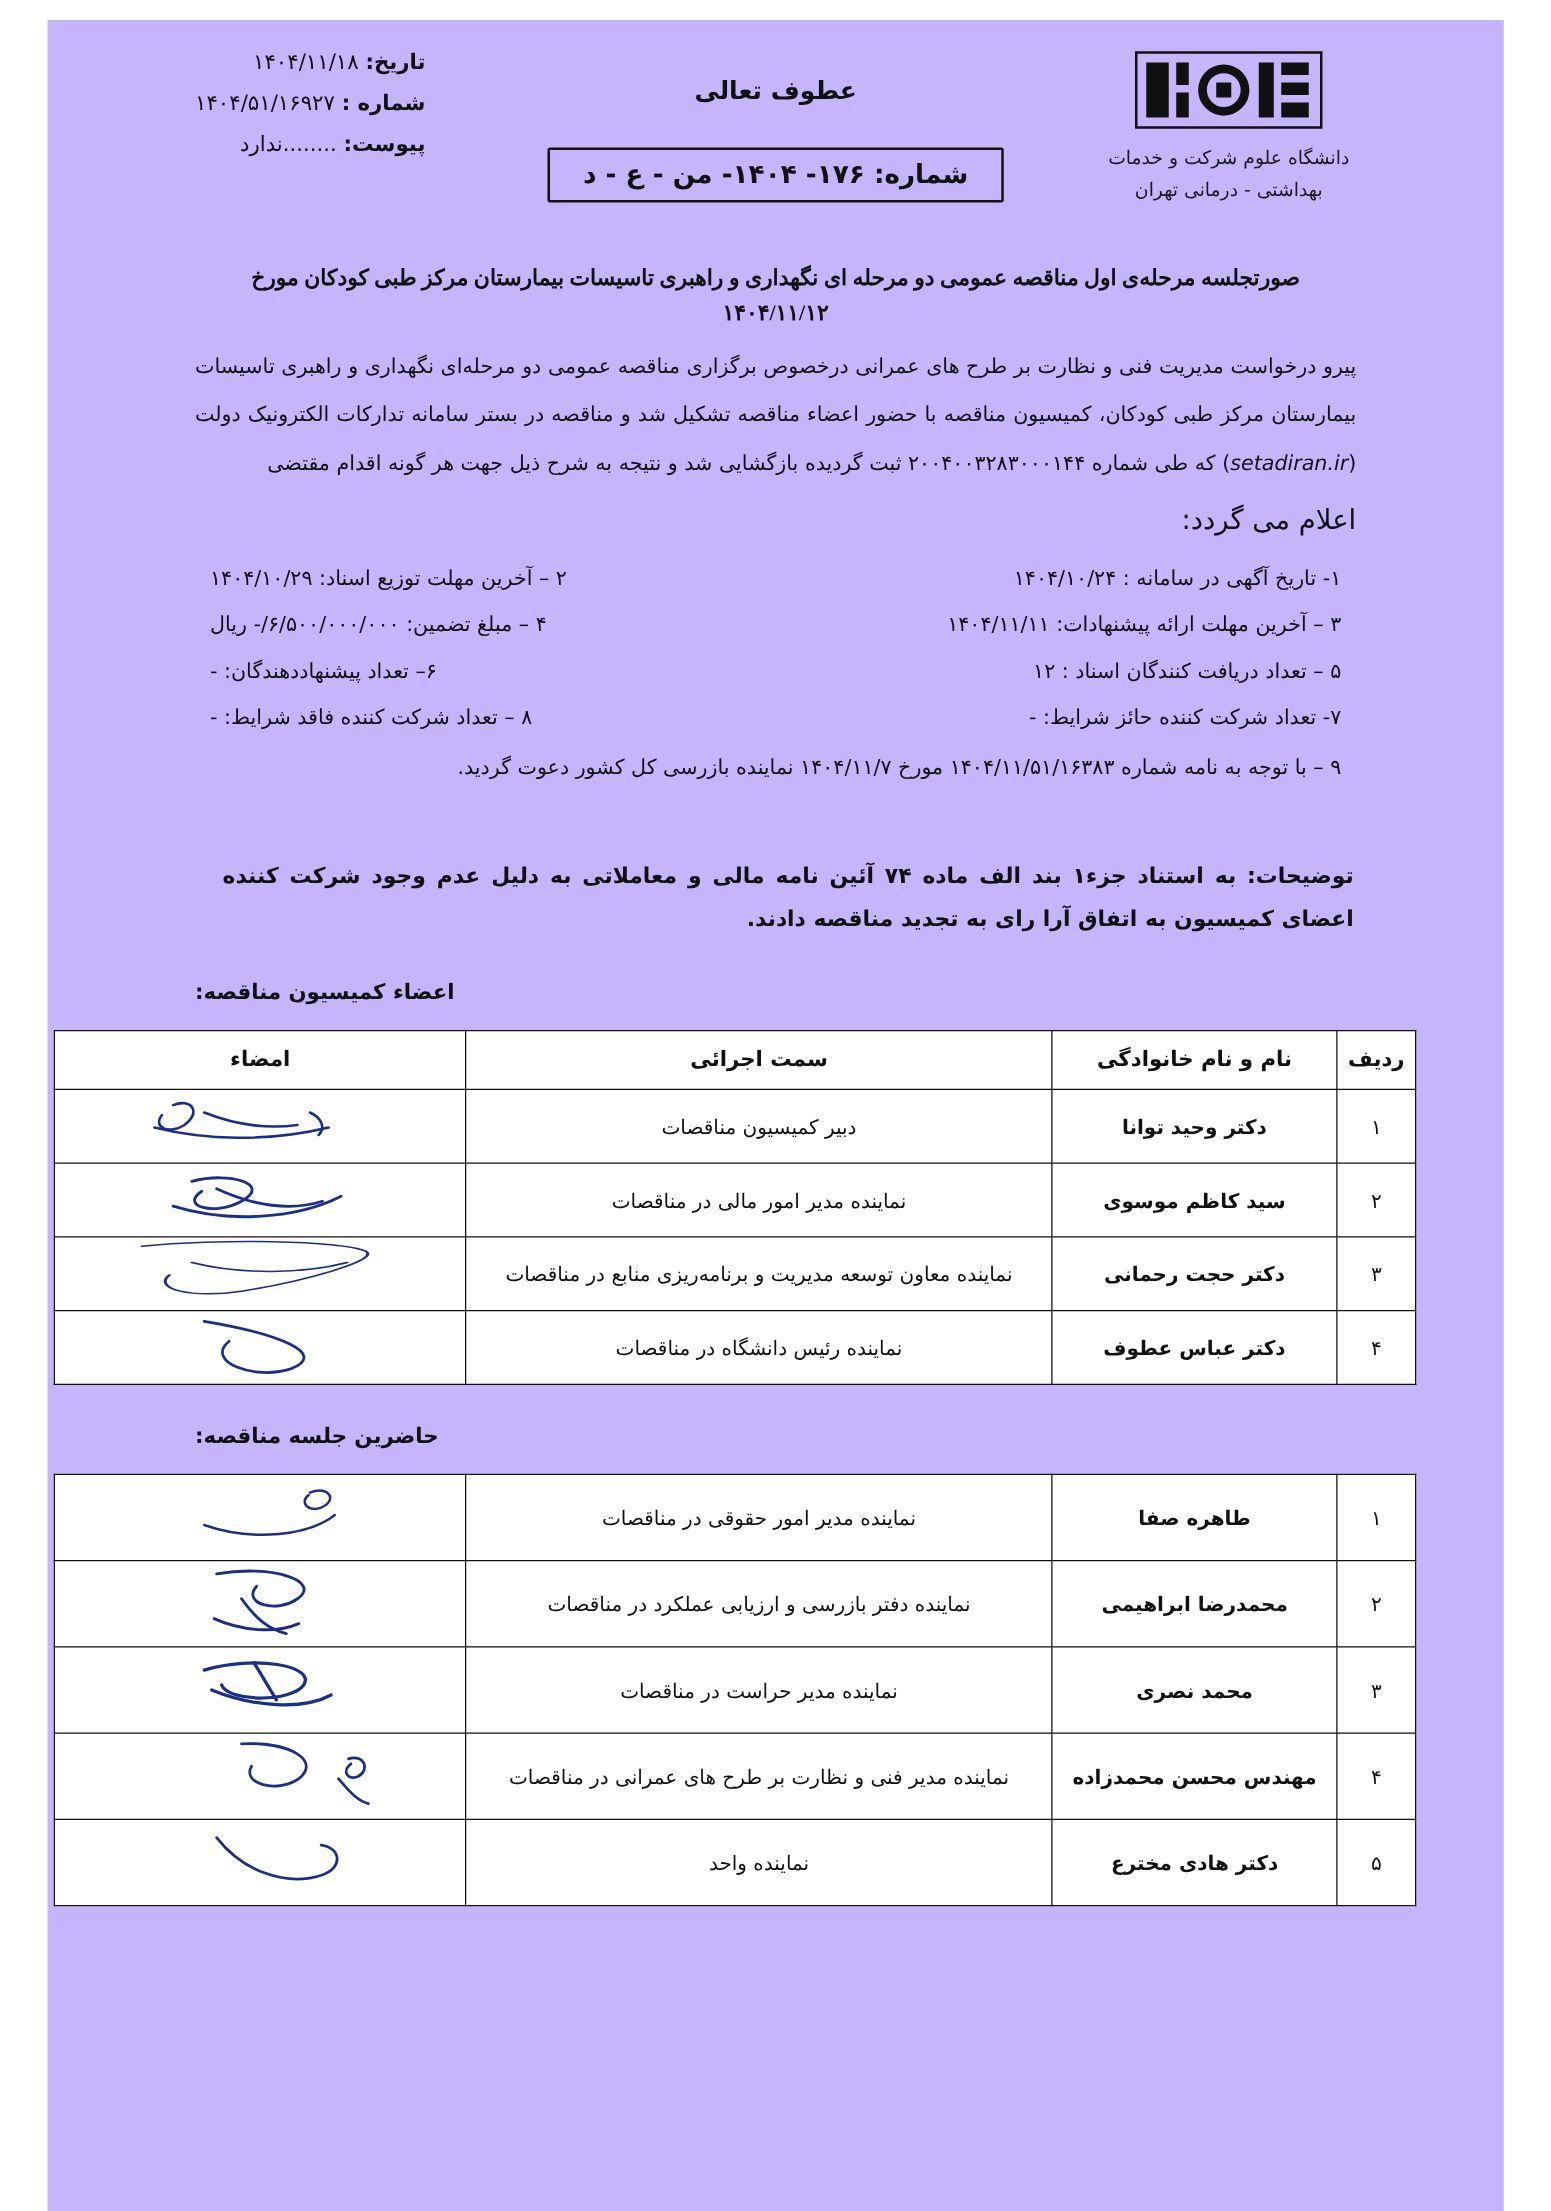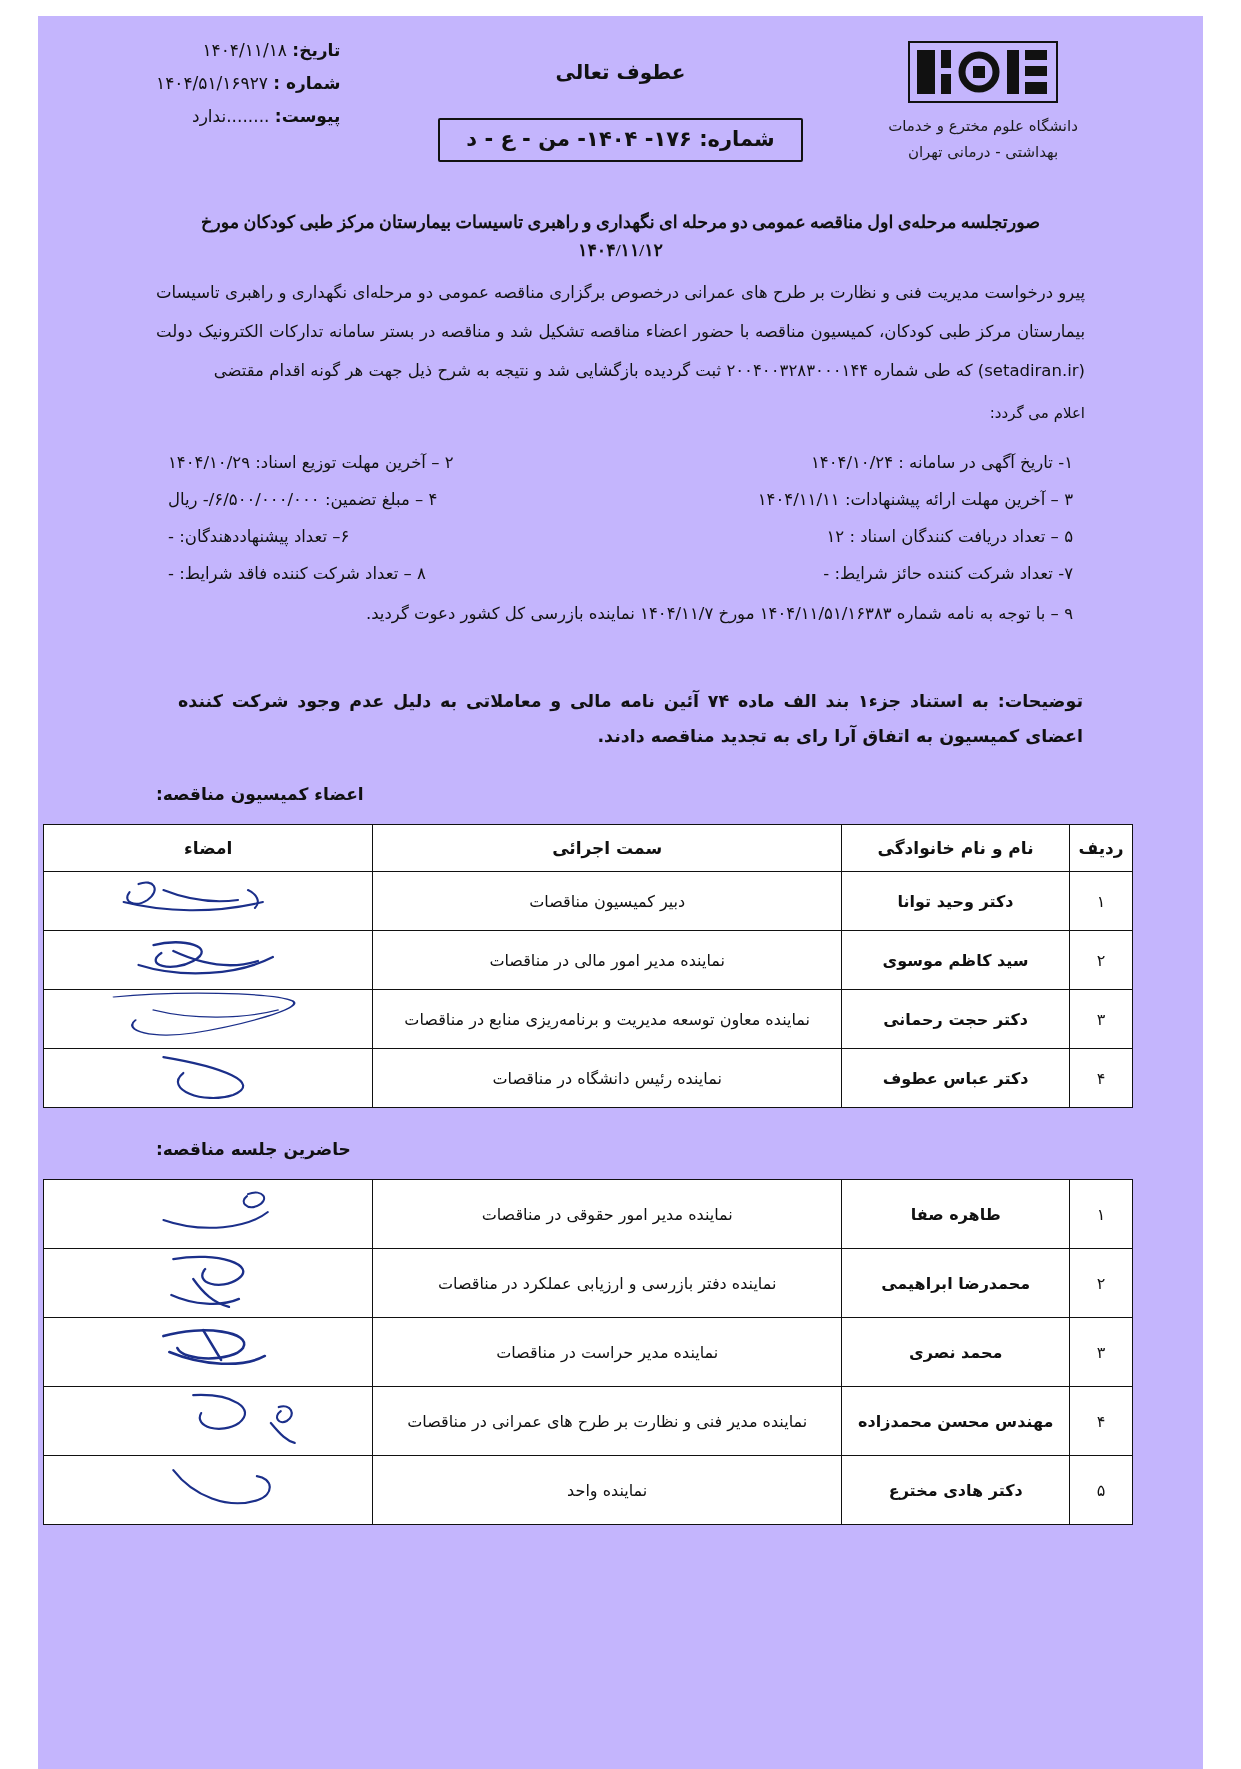--- a/index.html
+++ b/index.html
@@ -114,29 +114,30 @@
     left: 118px;
     direction: rtl;
     text-align: justify;
     font-size: 16.5px;
     line-height: 2.35;
   }
   .body-par .ltr {
     direction: ltr;
     unicode-bidi: embed;
     display: inline-block;
+    font-style: italic;
   }
   .declare {
     position: absolute;
     top: 388px;
     right: 118px;
     left: 118px;
     direction: rtl;
     text-align: right;
-    font-size: 15px;
+    font-size: 22px;
   }
 
   
   .items {
     position: absolute;
     top: 428px;
     right: 118px;
     left: 118px;
     direction: rtl;
     font-size: 16.5px;
@@ -277,21 +278,21 @@
           <rect x="34" y="10" width="10" height="18" fill="#111"></rect>
           <rect x="34" y="34" width="10" height="20" fill="#111"></rect>
           <circle cx="72" cy="32" r="17" fill="none" stroke="#111" stroke-width="7"></circle>
           <rect x="66" y="26" width="12" height="12" fill="#111"></rect>
           <rect x="100" y="10" width="12" height="44" fill="#111"></rect>
           <rect x="118" y="10" width="22" height="10" fill="#111"></rect>
           <rect x="118" y="26" width="22" height="10" fill="#111"></rect>
           <rect x="118" y="42" width="22" height="12" fill="#111"></rect>
         </svg>
       </div>
-      <div class="org-line">دانشگاه علوم مخترع و خدمات</div>
+      <div class="org-line">دانشگاه علوم شرکت و خدمات</div>
       <div class="org-line">بهداشتی - درمانی تهران</div>
     </div>
   </div>
 
   <div class="doc-title">صورتجلسه مرحله‌ی اول مناقصه عمومی دو مرحله ای نگهداری و راهبری تاسیسات بیمارستان مرکز طبی کودکان  مورخ ۱۴۰۴/۱۱/۱۲</div>
 
   <div class="body-par">
     <span>پیرو درخواست مدیریت فنی و نظارت بر طرح های عمرانی درخصوص برگزاری مناقصه عمومی دو مرحله‌ای نگهداری و راهبری تاسیسات بیمارستان مرکز طبی کودکان، کمیسیون مناقصه با حضور اعضاء مناقصه تشکیل شد و مناقصه در بستر سامانه تدارکات الکترونیک دولت (</span><span class="ltr">setadiran.ir</span><span>) که طی شماره  ۲۰۰۴۰۰۳۲۸۳۰۰۰۱۴۴ ثبت گردیده بازگشایی شد و نتیجه به شرح ذیل جهت هر گونه اقدام مقتضی</span>
   </div>
 

